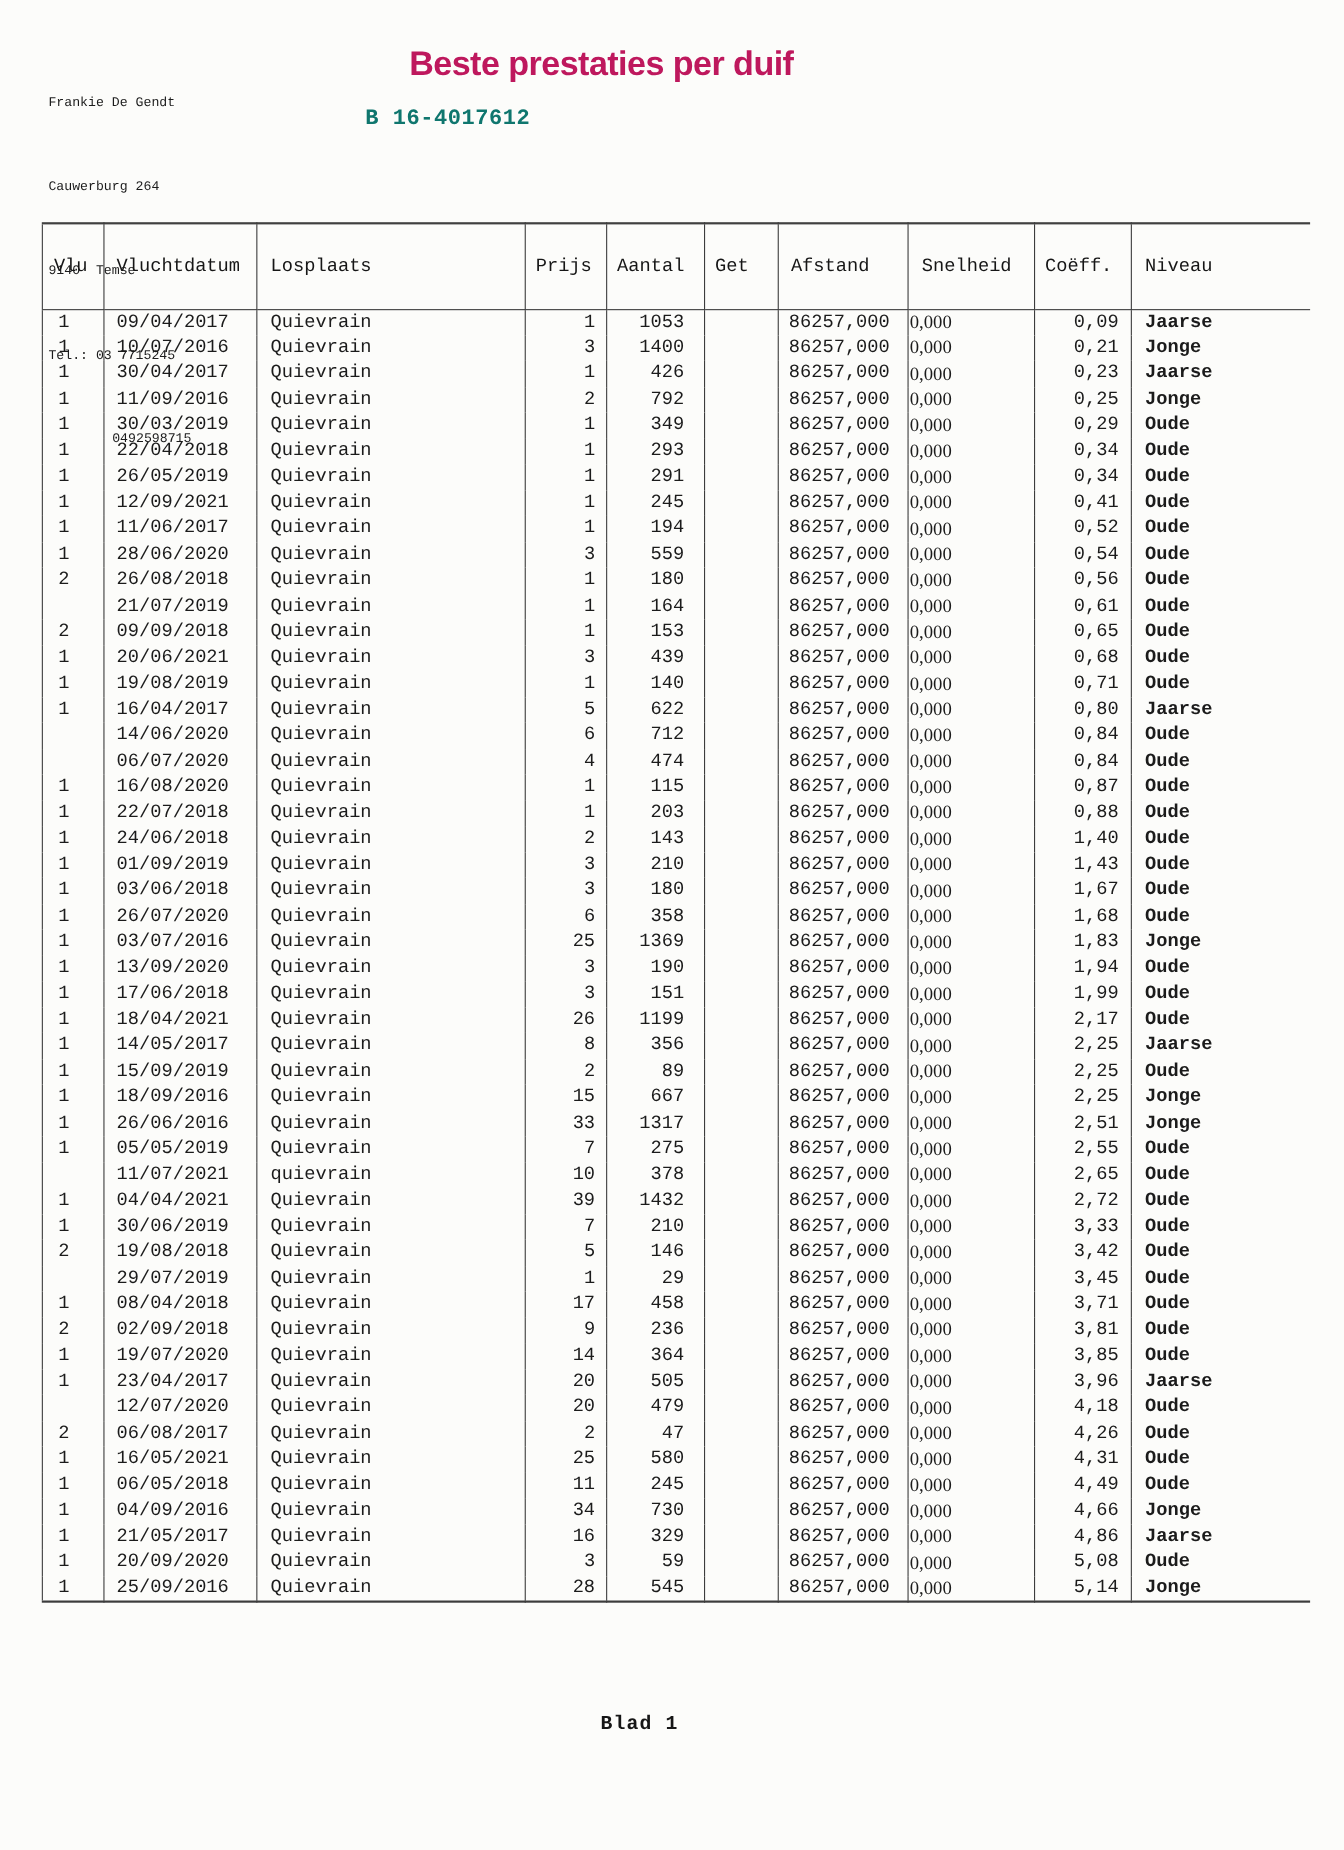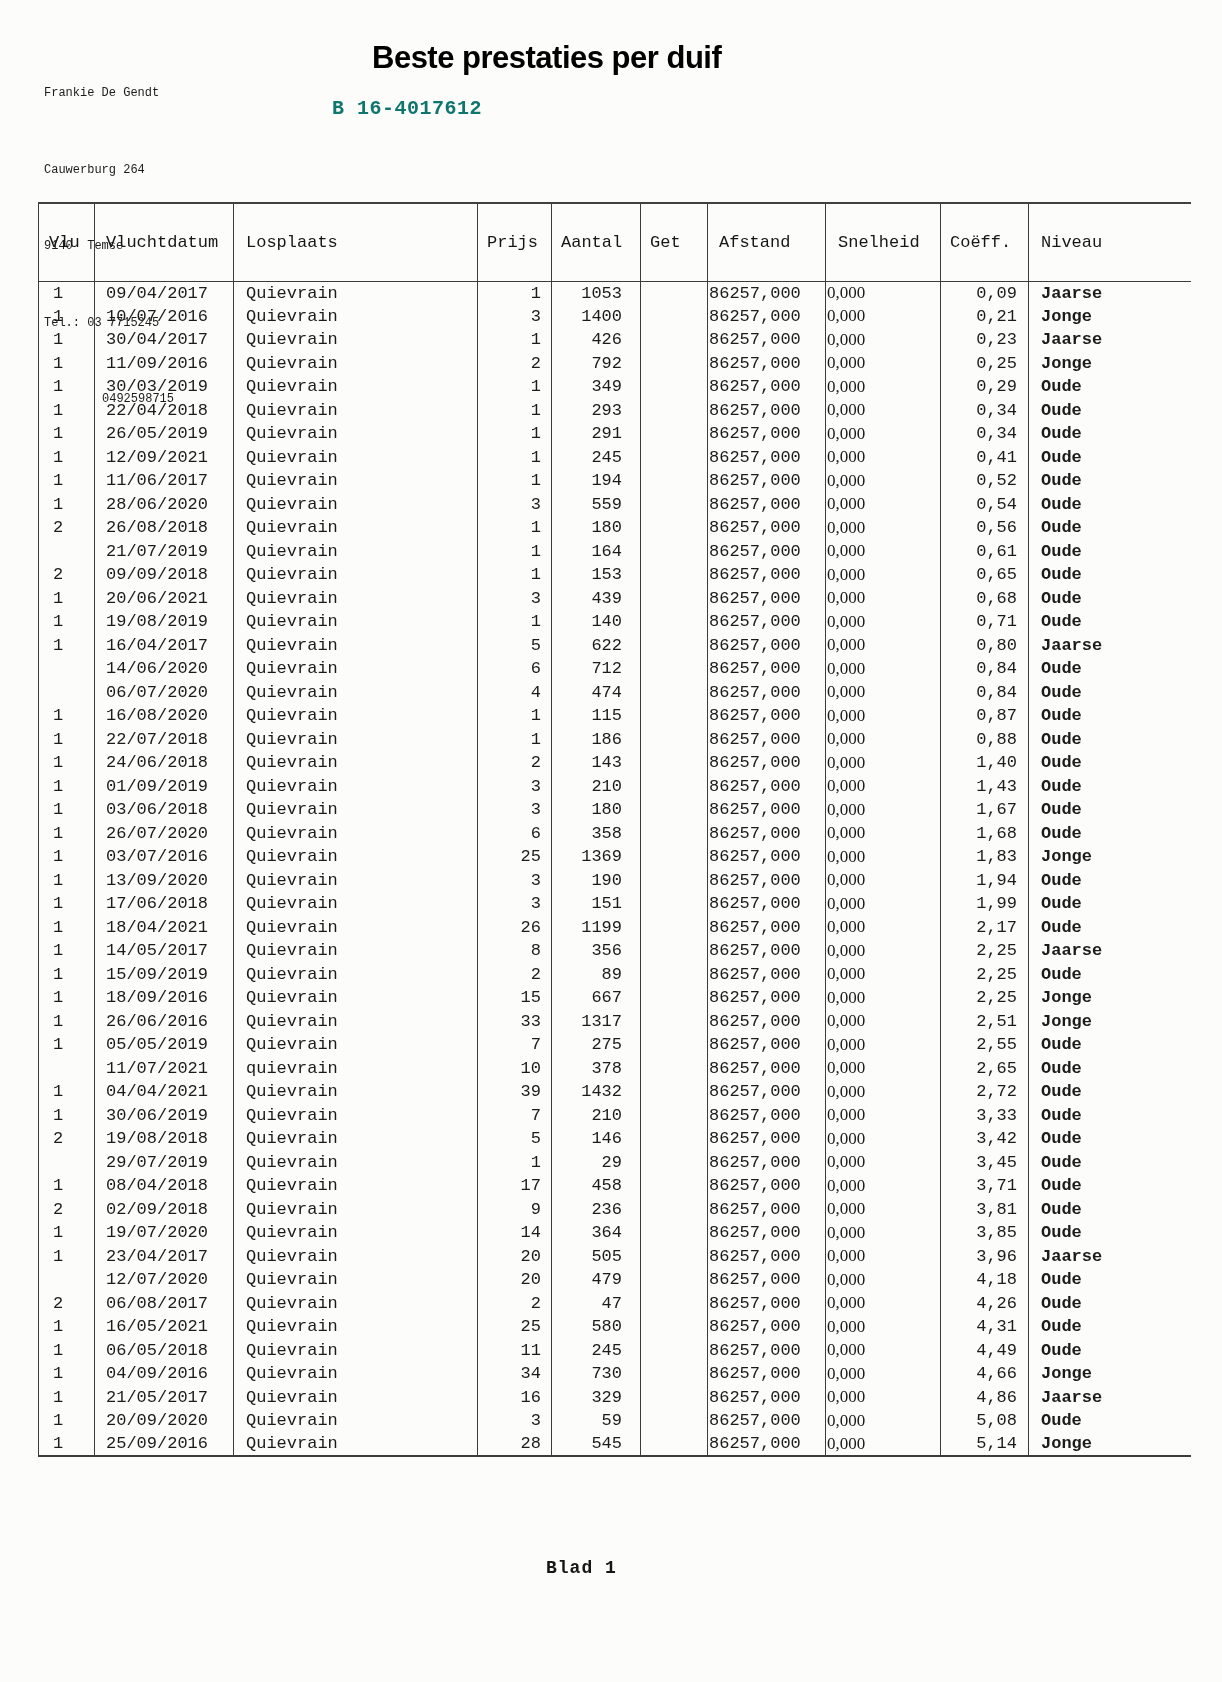--- a/index.html
+++ b/index.html
@@ -28,21 +28,21 @@
   .sender .indent { padding-left: 58px; }
 
   .report-title {
     position: absolute;
     left: 372px;
     top: 40px;
     font-family: "Liberation Sans", sans-serif;
     font-weight: bold;
     font-size: 31px;
     letter-spacing: -0.5px;
-    color: #000000;
+    color: #be185d;
   }
   .ring-number {
     position: absolute;
     left: 332px;
     top: 97px;
     font-family: "Liberation Mono", monospace;
     font-weight: bold;
     font-size: 20px;
     letter-spacing: 0.5px;
     color: #0f766e;
@@ -100,21 +100,21 @@
   thead th.h9 { padding-left: 12px; }
 
   tbody tr { height: 23.5px; }
   tbody td { vertical-align: middle; }
   tbody td.col0 { text-align: left;  padding-left: 14px; }
   tbody td.col1 { text-align: left;  padding-left: 11px; }
   tbody td.col2 { text-align: left;  padding-left: 12px; }
   tbody td.col3 { text-align: right; padding-right: 10px; }
   tbody td.col4 { text-align: right; padding-right: 18px; }
   tbody td.col5 { text-align: left; }
-  tbody td.col6 { text-align: left; padding-right: 8px; }
+  tbody td.col6 { text-align: center; padding-right: 8px; }
   tbody td.col7 { padding-right: 12px; font-family: Liberation Serif, serif; }
   tbody td.col8 { text-align: right; padding-right: 11px; }
   tbody td.col9 { text-align: left;  padding-left: 12px; font-weight: bold; }
 
   
   .page-footer {
     position: absolute;
     left: 546px;
     top: 1558px;
     font-family: "Liberation Mono", monospace;
@@ -392,21 +392,21 @@
         <td class="col6">86257,000</td>
         <td class="col7">0,000</td>
         <td class="col8">0,87</td>
         <td class="col9">Oude</td>
       </tr>
       <tr>
         <td class="col0">1</td>
         <td class="col1">22/07/2018</td>
         <td class="col2">Quievrain</td>
         <td class="col3">1</td>
-        <td class="col4">186</td>
+        <td class="col4">203</td>
         <td class="col5"></td>
         <td class="col6">86257,000</td>
         <td class="col7">0,000</td>
         <td class="col8">0,88</td>
         <td class="col9">Oude</td>
       </tr>
       <tr>
         <td class="col0">1</td>
         <td class="col1">24/06/2018</td>
         <td class="col2">Quievrain</td>

